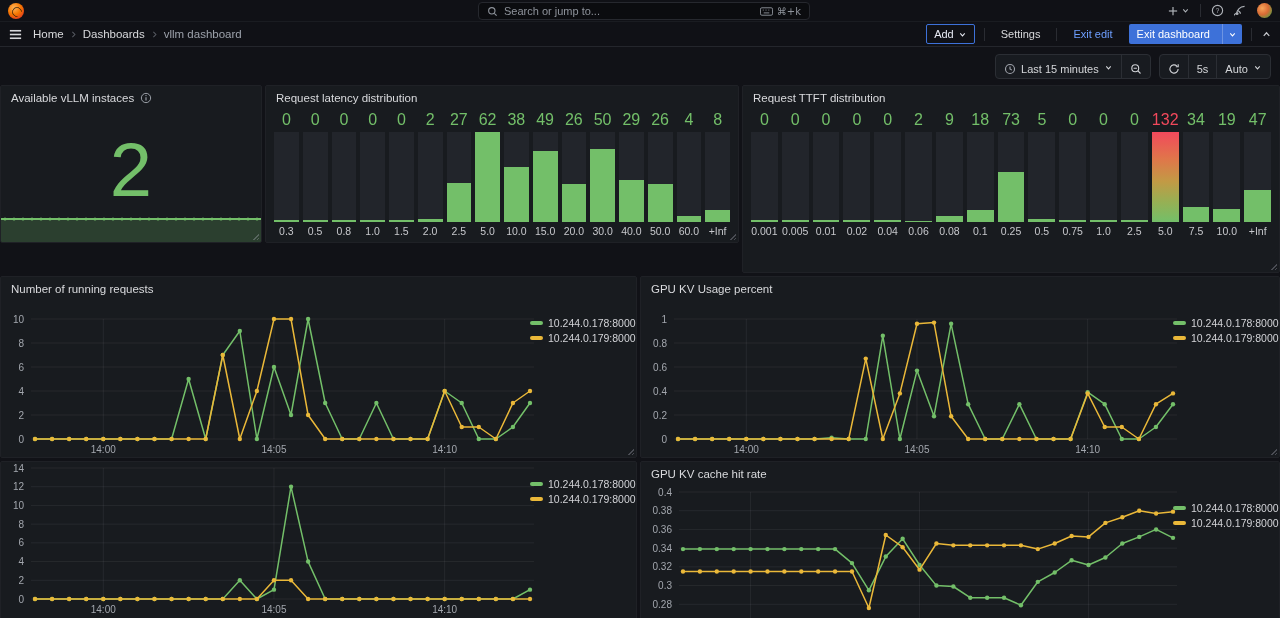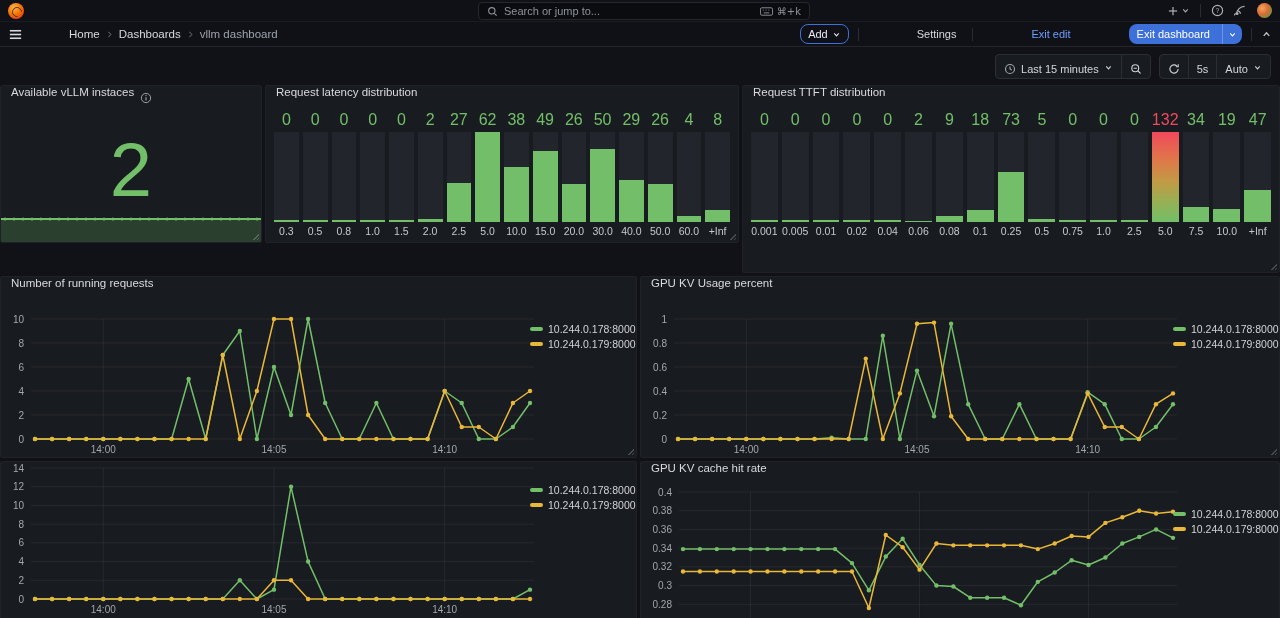--- a/index.html
+++ b/index.html
@@ -20,49 +20,49 @@
   .kbd-hint { display:flex; align-items:center; gap:4px; color:#8e939b; font-size:10px; }
   .top-right { margin-left:auto; display:flex; align-items:center; gap:10px; }
   .vdiv { width:1px; height:13px; background:#2a2c32; }
   .avatar { width:15px; height:15px; border-radius:50%;
     background:radial-gradient(circle at 35% 35%, #f5a55a 0%, #d96b35 45%, #7b8f3e 75%, #53622d 100%); }
   .icon { display:inline-flex; align-items:center; justify-content:center; color:#aeb2b8; }
   .icon svg { display:block; }
 
   
   .navbar { height:25px; background:#101116; border-bottom:1px solid #24262c;
-    display:flex; align-items:center; padding:0 8px;gap:36px; }
+    display:flex; align-items:center; padding:0 8px; }
   .crumbs { display:flex; align-items:center; gap:5px; margin-left:10px; font-size:11.5px; }
   .crumb { color:#d8d9dc; font-weight:500; }
   .crumb.current { color:#9da2ab; font-weight:400; }
   .crumb-sep { color:#585c64; }
   .nav-right { margin-left:auto; display:flex; align-items:center; gap:9px; }
   .btn { display:inline-flex; align-items:center; gap:4px; height:20px; padding:0 7px;
-    border-radius:8px; font-size:11px; color:#d8d9dc; cursor:pointer;margin-left:42px; }
+    border-radius:2px; font-size:11px; color:#d8d9dc; cursor:pointer; }
   .btn-outline { border:1px solid #3D71D9; color:#e6e9f2; font-weight:500; }
   .btn-text { color:#d8d9dc; font-weight:500; }
   .btn-link { color:#6E9FFF; font-weight:500; }
   .btn-primary { background:#3D71D9; color:#ffffff; font-weight:500; padding:0; overflow:hidden; }
   .btn-primary .seg { padding:0 8px; display:flex; align-items:center; height:100%; }
   .btn-primary .seg.caret { border-left:1px solid rgba(255,255,255,.25); padding:0 5px; }
 
   
   .timebar { height:38px; display:flex; justify-content:flex-end; align-items:center; padding:0 9px; }
   .tgroup { display:flex; align-items:center; height:25px; background:#181b20;
     border:1px solid #2b2e34; border-radius:4px; overflow:hidden; }
   .tgroup + .tgroup { margin-left:8px; }
   .tseg { display:flex; align-items:flex-start; gap:5px; height:100%; padding:8px 8px;
     font-size:11px; color:#d5d7da; font-weight:500; cursor:pointer; }
   .tseg + .tseg { border-left:1px solid #2b2e34; }
 
   
   .dash { padding:0; }
   .row { display:flex; gap:3px; margin-bottom:3px; }
   .panel { position:relative; background:#181B1F; border:1px solid #1f2126; border-radius:2px; overflow:hidden; }
-  .panel-header { height:24px; display:flex; gap:6px; padding:0 10px; }
+  .panel-header { height:24px; display:flex; align-items:center; gap:6px; padding:0 10px; }
   .panel-title { font-size:11.5px; font-weight:500; color:#d9dadd; white-space:nowrap; }
   .panel-body { position:relative; }
   .resize-corner { position:absolute; right:2px; bottom:2px; width:7px; height:7px;
     background:linear-gradient(135deg, transparent 0 55%, rgba(204,204,220,.28) 55% 65%, transparent 65% 80%, rgba(204,204,220,.28) 80% 90%, transparent 90%); }
 
   
   .stat-body { height:134px; position:relative; display:flex; align-items:center; justify-content:center; }
   .stat-value { font-size:76px; font-weight:500; color:#73BF69; line-height:1; margin-top:-14px; }
   .stat-spark { position:absolute; left:0; right:0; bottom:0; height:30px; }
 
@@ -72,21 +72,21 @@
   .bar-val { height:22px; text-align:center; font-size:16px; color:#73BF69; line-height:20px; }
   .bar-val.hot { color:#F2495C; }
   .bar-track { flex:1; position:relative; background:#22252b; }
   .bar-fill { position:absolute; left:0; right:0; bottom:0; background:#73BF69; }
   .bar-fill.hot { background:linear-gradient(180deg,#F2495C 0%,#e0764a 30%,#c29a45 55%,#96b054 78%,#73BF69 100%); }
   .bar-lab { height:18px; text-align:center; font-size:10.5px; color:#c7c8cc; line-height:19px; }
 
   
   .ts-body { height:156px; position:relative; }
   .ts-body svg { position:absolute; inset:0; }
-  .ts-legend { position:absolute; top:22px; right:10px; width:96px; display:flex; flex-direction:column; gap:3px; }
+  .ts-legend { position:absolute; top:16px; right:10px; width:96px; display:flex; flex-direction:column; gap:3px; }
   .ts-legend-item { display:flex; align-items:center; gap:5px; font-size:10.5px; color:#d2d3d7; cursor:pointer; white-space:nowrap; }
   .ts-legend-marker { width:13px; height:4px; border-radius:2px; flex:none; }
 </style>
 </head>
 <body>
 
 <div class="topbar">
   <span class="logo"></span>
 
   <div class="searchbox">

